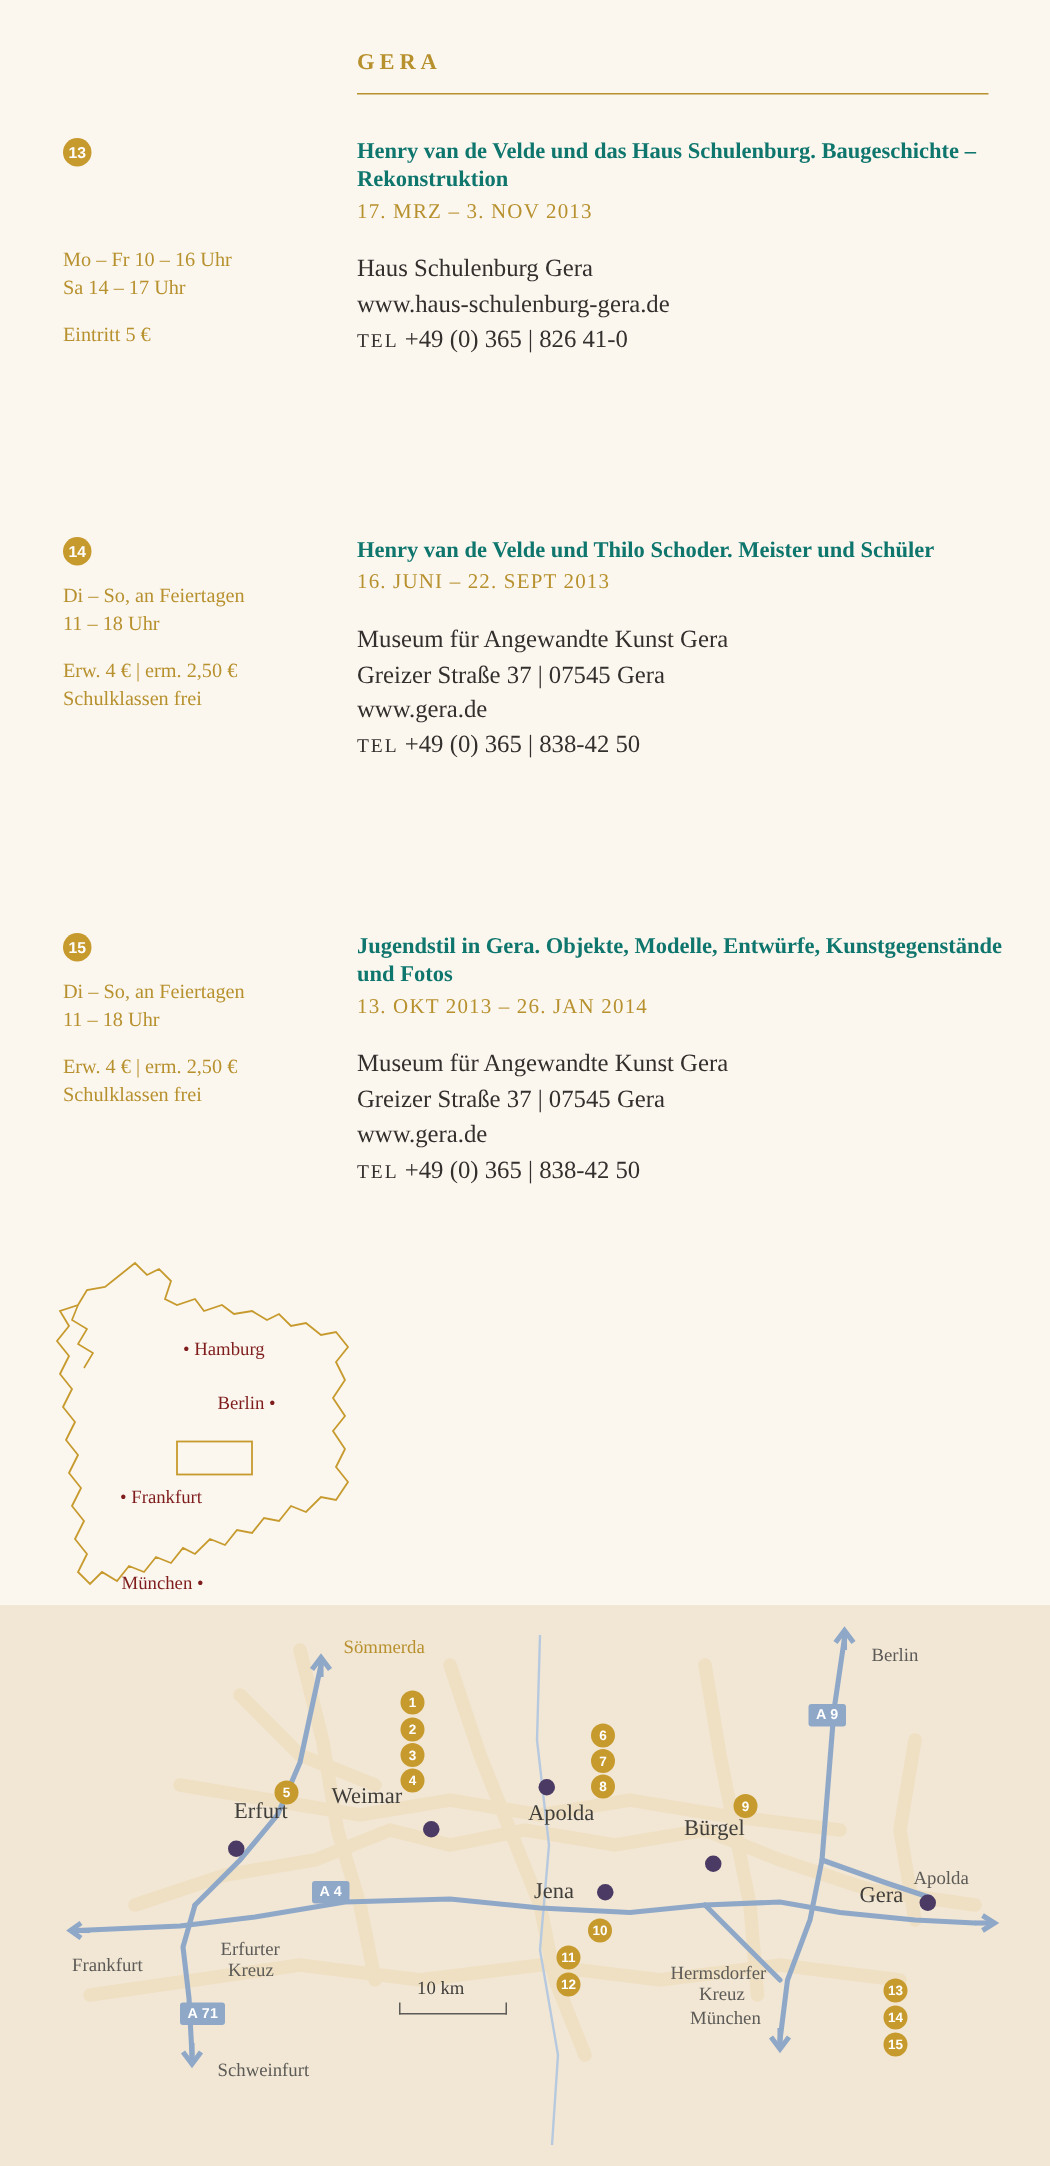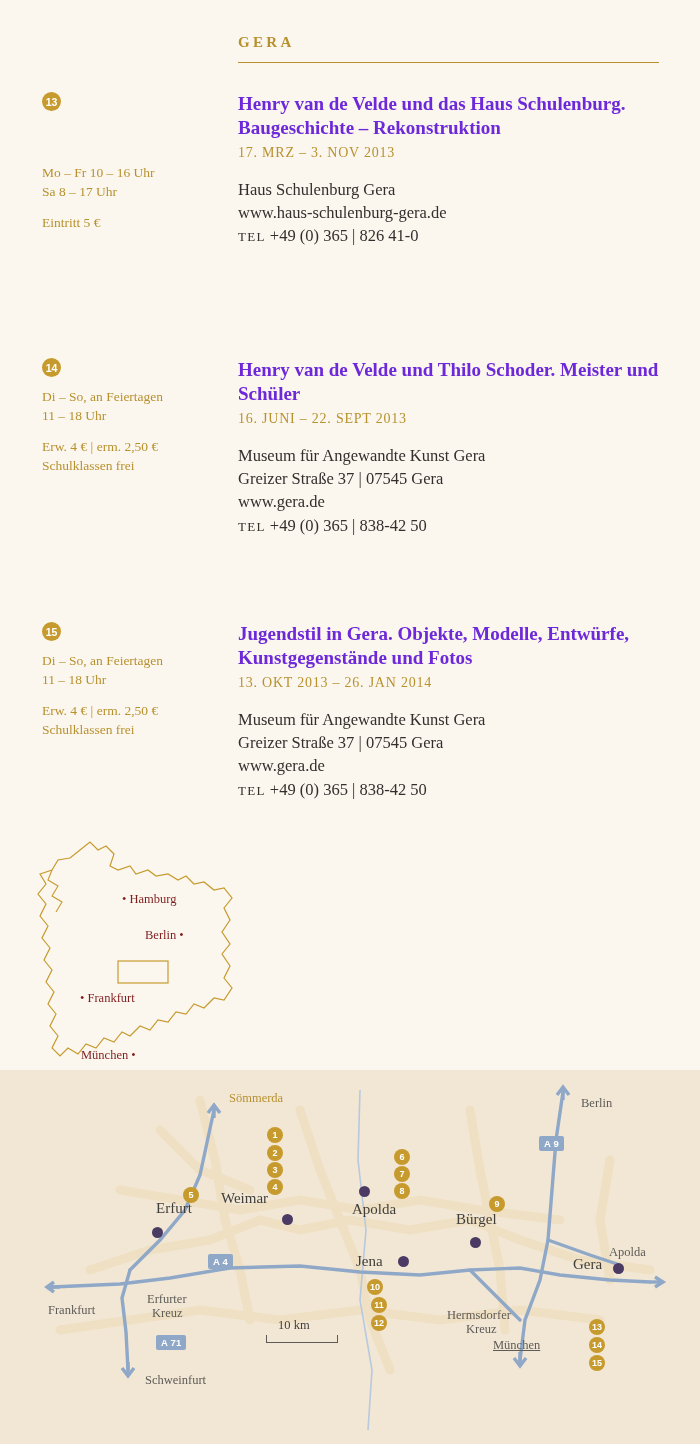--- a/index.html
+++ b/index.html
@@ -43,23 +43,23 @@
     color:#b8912f;
     font-size:13.5px;line-height:1.38;
   }
   .entry .left .grp{margin-bottom:13px;}
   .entry .left .grp:last-child{margin-bottom:0;}
   .entry .right{
     position:absolute;left:238px;top:0;width:430px;
   }
   .entry .right h2{
     margin:0;
-    font-size:19px;
+    font-size:15px;
     line-height:1.28;
-    color:#6d28d9;
+    color:#0f766e;
     font-weight:700;
     font-family:"Liberation Serif", serif;
   }
   .entry .right .dates{
     margin-top:4px;
     color:#b8912f;
     font-size:14px;
     letter-spacing:.055em;
   }
   .entry .right .addr{
@@ -138,21 +138,21 @@
 <div class="page-header">
   <div class="title">GERA</div>
   <div class="rule"></div>
 </div>
 
 <div class="entry" style="left:42px;top:92px;width:626px;">
   <div class="badge">13</div>
   <div class="left" style="left:0;top:48px;margin-top:24px;">
     <div class="grp">
       <div>Mo – Fr 10 – 16 Uhr</div>
-      <div>Sa 8 – 17 Uhr</div>
+      <div>Sa 14 – 17 Uhr</div>
     </div>
     <div class="grp">
       <div>Eintritt 5 €</div>
     </div>
   </div>
   <div class="right" style="left:196px;top:0;">
     <h2>Henry van de Velde und das Haus Schulenburg. Baugeschichte – Rekonstruktion</h2>
     <div class="dates">17. MRZ – 3. NOV 2013</div>
     <div class="addr">
       <div>Haus Schulenburg Gera</div>
@@ -301,37 +301,37 @@
   <div class="rlabel city" style="left:573px;top:186px;">Gera</div>
 
   <div class="rlabel gold" style="left:229px;top:21px;">Sömmerda</div>
   <div class="rlabel" style="left:147px;top:222px;">Erfurter</div>
   <div class="rlabel" style="left:152px;top:236px;">Kreuz</div>
   <div class="rlabel" style="left:447px;top:238px;">Hermsdorfer</div>
   <div class="rlabel" style="left:466px;top:252px;">Kreuz</div>
   <div class="rlabel dir" style="left:48px;top:233px;">Frankfurt</div>
   <div class="rlabel dir" style="left:609px;top:175px;">Apolda</div>
   <div class="rlabel dir" style="left:581px;top:26px;">Berlin</div>
-  <div class="rlabel dir" style="left:493px;top:268px;text-decoration:underline;">München</div>
+  <div class="rlabel dir" style="left:460px;top:268px;">München</div>
   <div class="rlabel dir" style="left:145px;top:303px;">Schweinfurt</div>
 
   <div class="shield" style="left:539px;top:66px;">A 9</div>
   <div class="shield" style="left:208px;top:184px;">A 4</div>
-  <div class="shield" style="left:120px;top:265px;margin-left:36px;">A 71</div>
+  <div class="shield" style="left:120px;top:265px;">A 71</div>
 
   <div class="num" style="left:267px;top:57px;">1</div>
   <div class="num" style="left:267px;top:75px;">2</div>
   <div class="num" style="left:267px;top:92px;">3</div>
   <div class="num" style="left:267px;top:109px;">4</div>
   <div class="num" style="left:183px;top:117px;">5</div>
   <div class="num" style="left:394px;top:79px;">6</div>
   <div class="num" style="left:394px;top:96px;">7</div>
   <div class="num" style="left:394px;top:113px;">8</div>
   <div class="num" style="left:489px;top:126px;">9</div>
-  <div class="num" style="left:367px;top:209px;">10</div>
+  <div class="num" style="left:392px;top:209px;">10</div>
   <div class="num" style="left:371px;top:227px;">11</div>
   <div class="num" style="left:371px;top:245px;">12</div>
   <div class="num" style="left:589px;top:249px;">13</div>
   <div class="num" style="left:589px;top:267px;">14</div>
   <div class="num" style="left:589px;top:285px;">15</div>
 </div>
 
 <div class="scale">
   <div class="txt">10 km</div>
   <div class="bar"></div>

